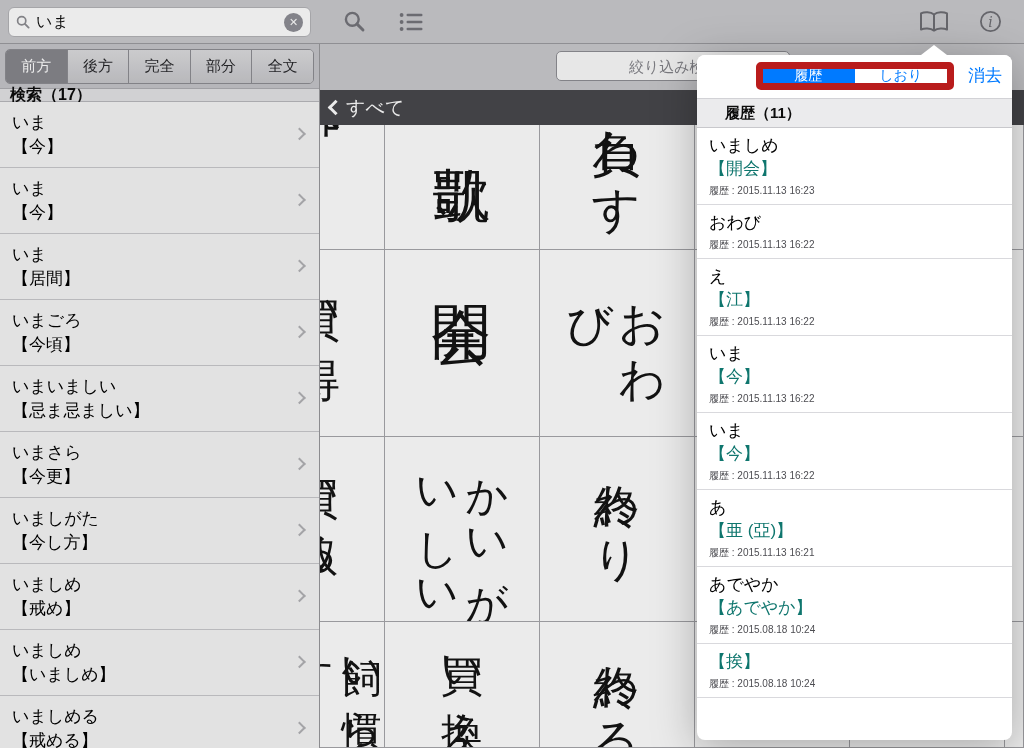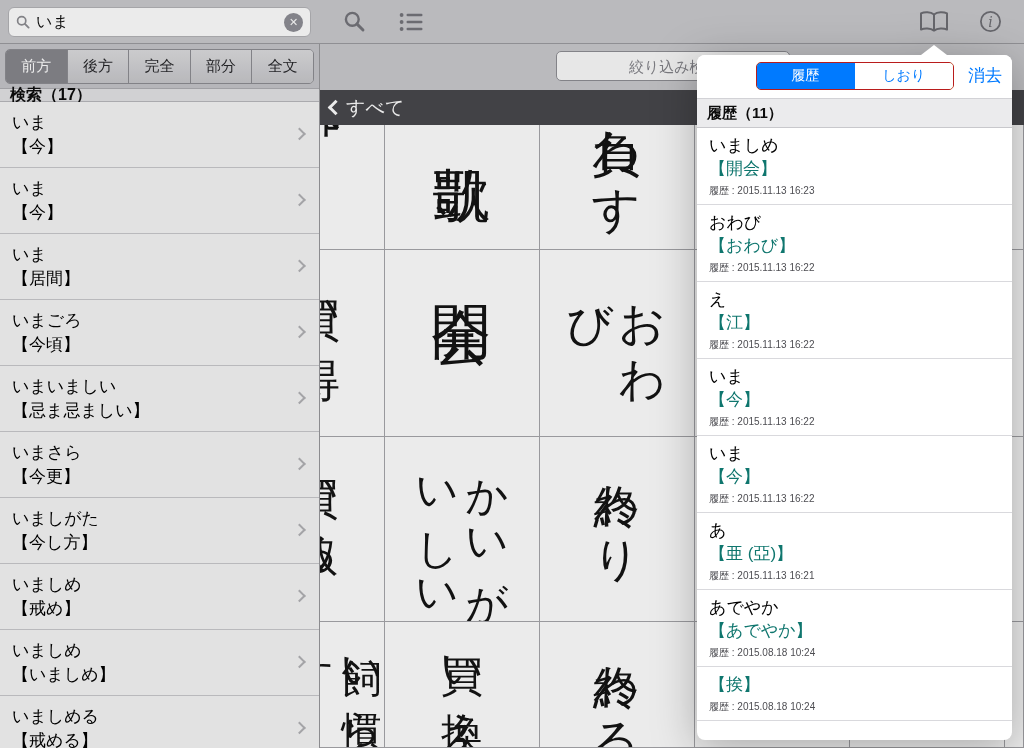--- a/index.html
+++ b/index.html
@@ -89,32 +89,32 @@
   
   .popover { position:absolute; left:697px; top:55px; width:315px; height:685px; z-index:50;
     filter:drop-shadow(0 8px 22px rgba(0,0,0,0.28)); }
   .pop-arrow { position:absolute; top:-10px; left:224px; width:0; height:0;
     border-left:13px solid transparent; border-right:13px solid transparent;
     border-bottom:10px solid #fff; }
   .pop-body { width:100%; height:100%; background:#fff; border-radius:8px;
     overflow:hidden; display:flex; flex-direction:column; }
   .pop-top { flex:0 0 43px; position:relative; background:#fff; }
   .pop-seg { position:absolute; left:50%; top:7px; transform:translateX(-50%);
-    width:198px; height:28px; border:1px solid #b91c1c; border-radius:5px;
+    width:198px; height:28px; border:7px solid #b91c1c; border-radius:5px;
     display:flex; overflow:hidden; background:#bef264; }
   .pseg { flex:1; display:flex; align-items:center; justify-content:center;
     font-size:14px; color:#007aff; cursor:pointer; background:#fff;
     border:none; font-family:inherit; }
   .pseg + .pseg { border-left:1px solid #007aff; }
   .pseg.selected { background:#007aff; color:#fff; }
   .pop-clear { position:absolute; right:10px; top:9px; background:none; border:none;
     color:#007aff; font-size:17px; font-family:inherit; cursor:pointer; }
   .pop-header { flex:0 0 30px; background:#ebebed; border-top:1px solid #d2d2d6;
     border-bottom:1px solid #c8c8cc; display:flex; align-items:center;
-    padding:0 10px; font-size:15px; font-weight:bold; color:#0c0c0c; }
+    padding:0 28px; font-size:15px; font-weight:bold; color:#0c0c0c; }
   .pop-list { flex:1; overflow:hidden; }
   .pop-item { padding:6px 12px 4px; border-bottom:1px solid #d9d9dd; cursor:pointer; background:#fff; }
   .pop-item .reading { font-size:17px; color:#000; line-height:23px; }
   .pop-item .word    { font-size:17px; color:#0f766e; line-height:23px; }
   .pop-item .meta    { font-size:10px; color:#4d4d52; line-height:19px; margin-top:1px; }
 </style>
 </head>
 <body>
 
 <div class="app">
@@ -304,21 +304,20 @@
       </div>
       <div class="pop-header">履歴（11）</div>
       <div class="pop-list">
         <div class="pop-item">
           <div class="reading">いましめ</div>
           <div class="word">【開会】</div>
           <div class="meta">履歴 : 2015.11.13 16:23</div>
         </div>
         <div class="pop-item">
           <div class="reading">おわび</div>
-          <div class="word">【おわび】</div>
           <div class="meta">履歴 : 2015.11.13 16:22</div>
         </div>
         <div class="pop-item">
           <div class="reading">え</div>
           <div class="word">【江】</div>
           <div class="meta">履歴 : 2015.11.13 16:22</div>
         </div>
         <div class="pop-item">
           <div class="reading">いま</div>
           <div class="word">【今】</div>

